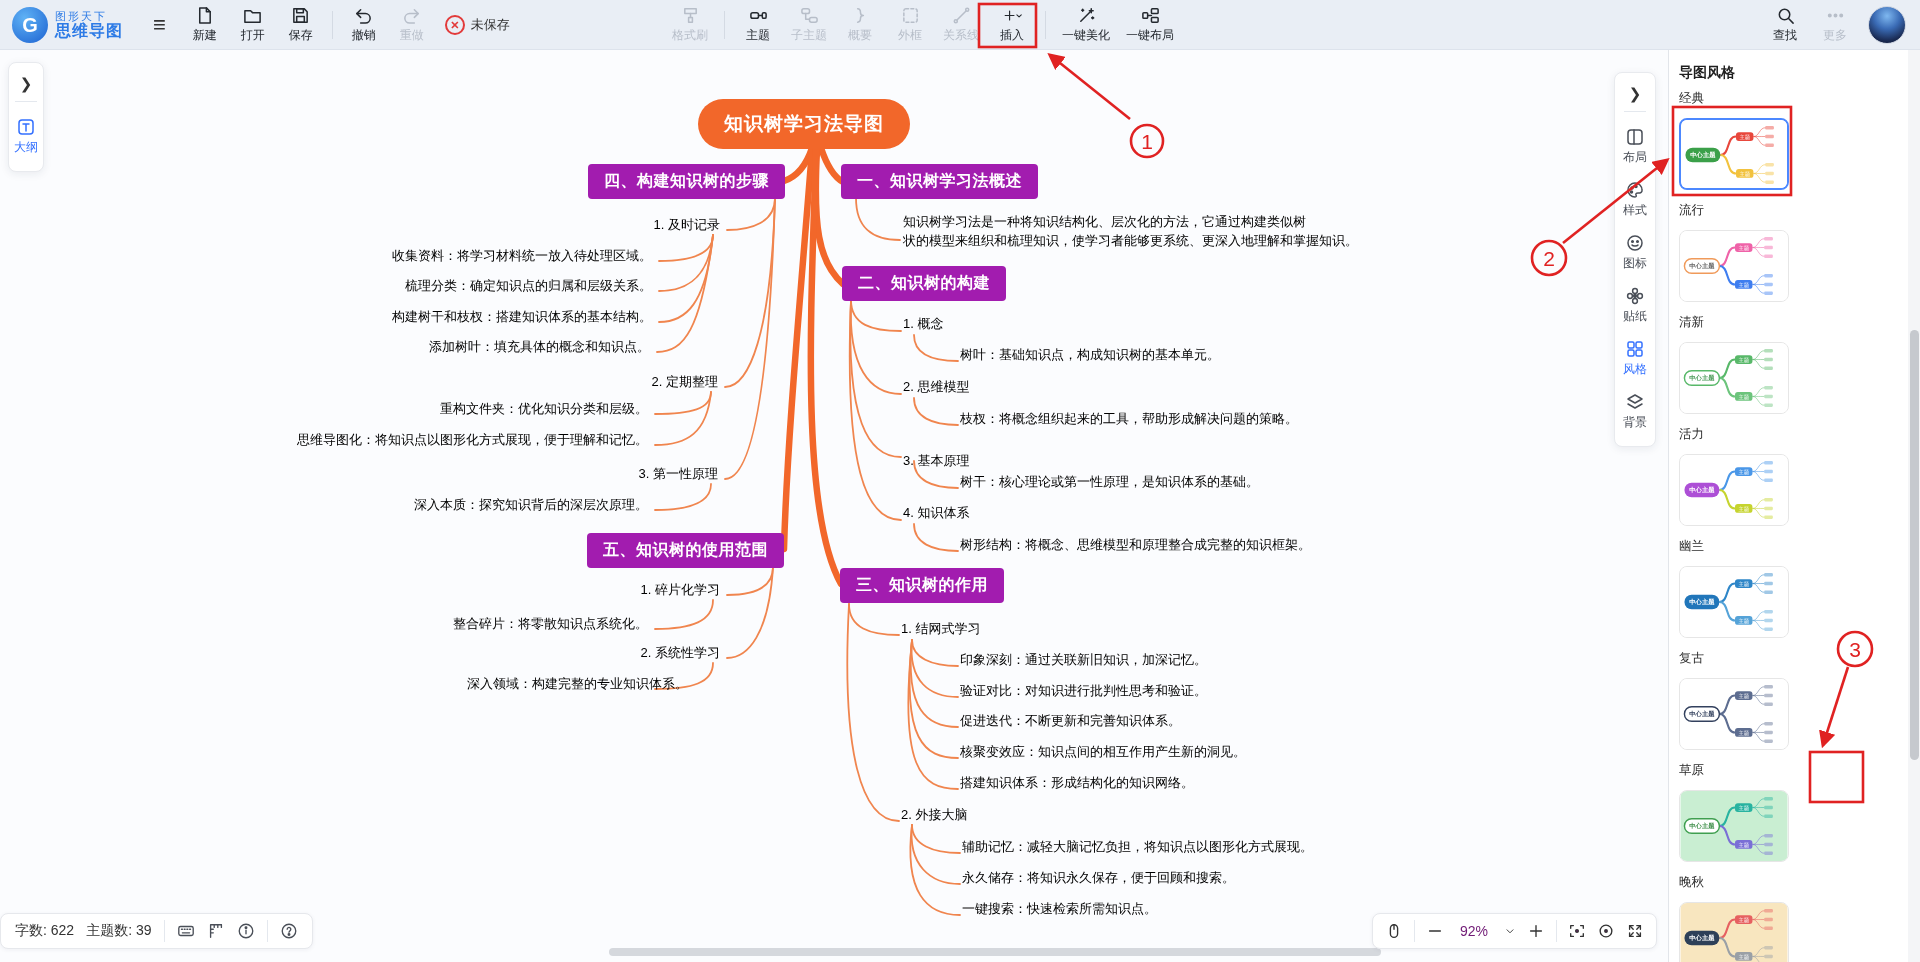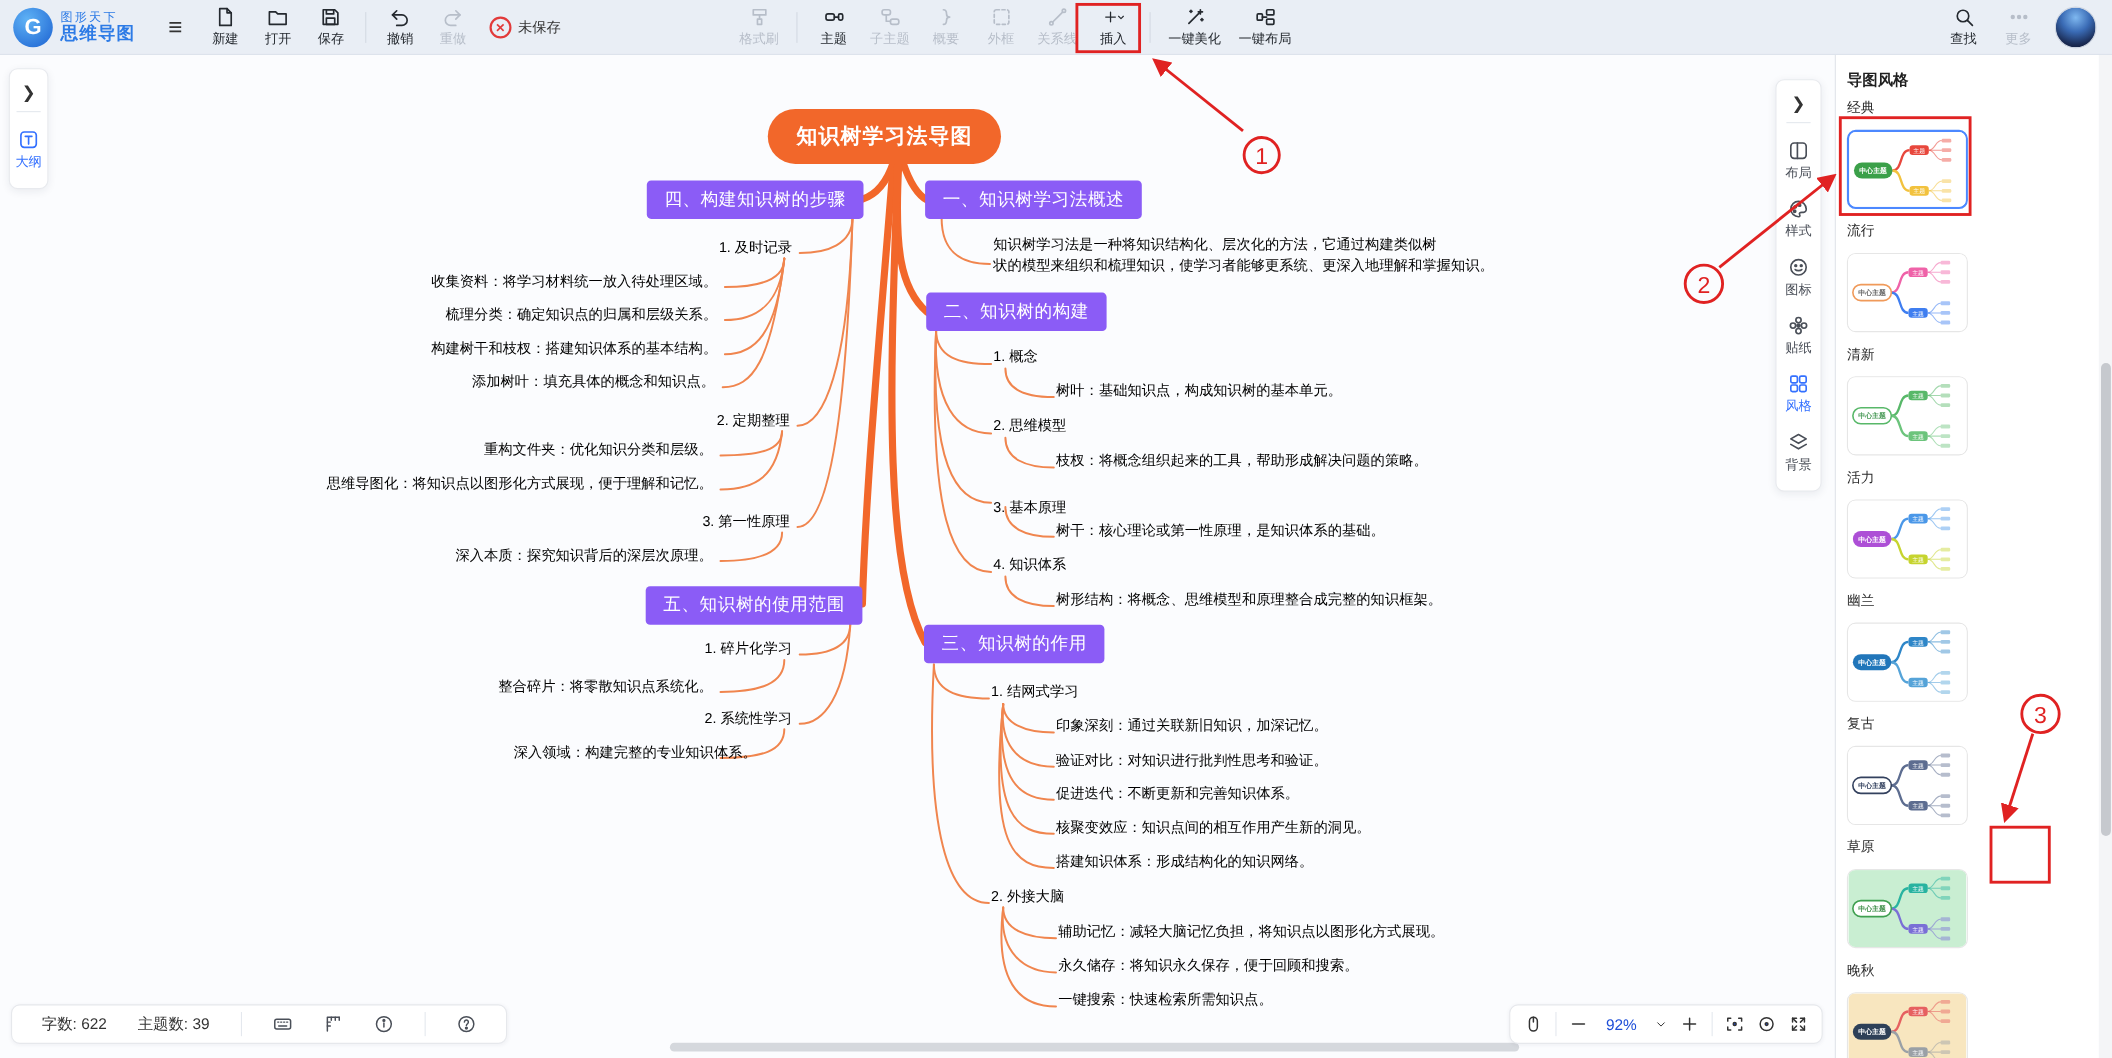--- a/index.html
+++ b/index.html
@@ -21,36 +21,36 @@
   .tbtn.disabled{color:#b7bec9;}
   .tb-divider{width:1px;height:28px;background:#d4dae3;}
   .save-status{display:flex;align-items:center;gap:6px;font-size:13px;color:#333;margin-left:2px;}
   .xcirc{width:20px;height:20px;border:2px solid #e23a3a;border-radius:50%;color:#e23a3a;font-size:11px;font-weight:bold;display:flex;align-items:center;justify-content:center;}
   .avatar{width:38px;height:38px;border-radius:50%;background:radial-gradient(circle at 50% 25%,#7fb8f0 0%,#3a6bb5 40%,#1b2c55 75%,#0a1028 100%);border:1px solid #cfd6e2;cursor:pointer;}
   
   #mindmap{position:absolute;left:0;top:0;width:1920px;height:962px;z-index:1;}
   .mm{position:absolute;font-size:13px;color:#000000;white-space:nowrap;cursor:pointer;}
   .mm.ra{transform:translateX(-100%);}
   .mm.root{background:#f2672a;color:#fff;font-weight:bold;font-size:19px;padding:12px 26px;border-radius:26px;letter-spacing:1px;}
-  .mm.branch{background:#8b5cf6;color:#fff;font-weight:normal;font-size:16px;padding:7px 16px;border-radius:4px;letter-spacing:.5px;}
+  .mm.branch{background:#a21caf;color:#fff;font-weight:bold;font-size:16px;padding:7px 16px;border-radius:4px;letter-spacing:.5px;}
   .mm.desc{white-space:pre-line;line-height:19px;}
   
   .rail{position:absolute;background:#fff;border:1px solid #e8eaee;border-radius:8px;box-shadow:0 2px 8px rgba(30,40,60,.08);z-index:6;display:flex;flex-direction:column;align-items:center;}
   #left-rail{left:8px;top:62px;width:36px;padding:8px 0;}
   #right-rail{left:1614px;top:72px;width:42px;padding:8px 0;}
   .rail .chev{font-size:15px;color:#333;padding:4px 0 8px;cursor:pointer;}
   .rail .rdiv{width:22px;height:1px;background:#e4e8ee;margin-bottom:8px;}
   .rail-item{display:flex;flex-direction:column;align-items:center;gap:2px;padding:7px 0;color:#4a4f58;font-size:12px;cursor:pointer;width:100%;}
   .rail-item svg{width:20px;height:20px;stroke:currentColor;fill:none;stroke-width:1.5;stroke-linecap:round;stroke-linejoin:round;}
   .rail-item.active{color:#3370ff;}
   
   .pill{position:absolute;background:#fff;border:1px solid #e6e8ec;border-radius:8px;height:36px;display:flex;align-items:center;z-index:6;box-shadow:0 1px 4px rgba(30,40,60,.06);}
-  #status-pill{left:10px;top:913px;padding:0 27px;gap:28px;font-size:14px;color:#333;}
+  #status-pill{left:0;top:913px;padding:0 14px;gap:12px;font-size:14px;color:#333;}
   #status-pill svg{width:18px;height:18px;stroke:#4a4f58;fill:none;stroke-width:1.5;stroke-linecap:round;stroke-linejoin:round;cursor:pointer;}
-  #zoom-pill{left:1372px;top:913px;padding:0 12px;gap:11px;font-size:14px;color:#1d4ed8;}
+  #zoom-pill{left:1372px;top:913px;padding:0 12px;gap:11px;font-size:14px;color:#701a75;}
   #zoom-pill svg{width:18px;height:18px;stroke:#333;fill:none;stroke-width:1.5;stroke-linecap:round;stroke-linejoin:round;cursor:pointer;}
   .pill .pdiv{width:1px;height:22px;background:#e4e8ee;}
   .zoom-val{min-width:38px;text-align:center;}
   #hscroll{position:absolute;left:609px;top:948px;width:772px;height:8px;border-radius:4px;background:#d5d8dd;z-index:5;}
   
   #panel{position:absolute;left:1668px;top:50px;width:252px;height:912px;background:#fff;border-left:1px solid #e2e5ea;z-index:10;padding:0 14px 0 10px;overflow:hidden;}
   .panel-h{font-size:14px;font-weight:bold;color:#1f1f1f;margin:14px 0 8px;}
   #styles-grid{display:flex;flex-wrap:wrap;gap:12px 8px;}
   .style-cell{width:110px;cursor:pointer;}
   .style-label{font-size:12.5px;color:#2a2a2a;margin-bottom:11px;}

